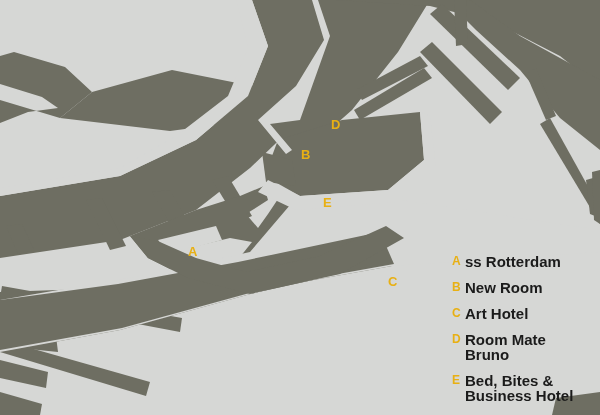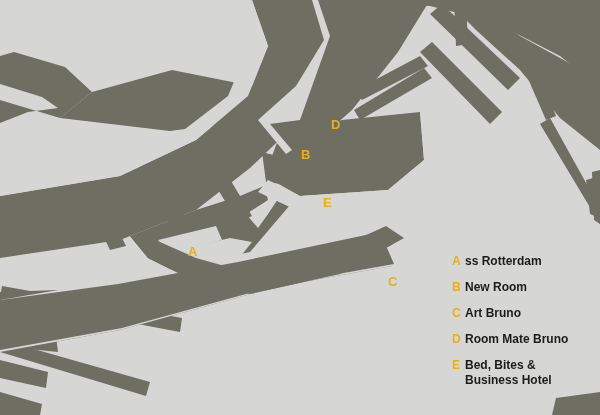--- a/index.html
+++ b/index.html
@@ -50,21 +50,21 @@
   .legend-key {
     flex: 0 0 auto;
     width: 13px;
     font-size: 12px;
     font-weight: bold;
     color: #e8b014;
     line-height: 15px;
   }
   .legend-label {
     flex: 1 1 auto;
-    font-size: 12px;
+    font-size: 15px;
     font-weight: bold;
     color: #1b1b1b;
     line-height: 15px;
     white-space: pre-line;
   }
 </style>
 </head>
 <body>
 
 <div id="screen">
@@ -148,21 +148,21 @@
     <div class="legend-row">
       <span class="legend-key">A</span>
       <span class="legend-label">ss Rotterdam</span>
     </div>
     <div class="legend-row">
       <span class="legend-key">B</span>
       <span class="legend-label">New Room</span>
     </div>
     <div class="legend-row">
       <span class="legend-key">C</span>
-      <span class="legend-label">Art Bruno</span>
+      <span class="legend-label">Art Hotel</span>
     </div>
     <div class="legend-row">
       <span class="legend-key">D</span>
       <span class="legend-label">Room Mate Bruno</span>
     </div>
     <div class="legend-row">
       <span class="legend-key">E</span>
       <span class="legend-label">Bed, Bites &amp;
 Business Hotel</span>
     </div>

